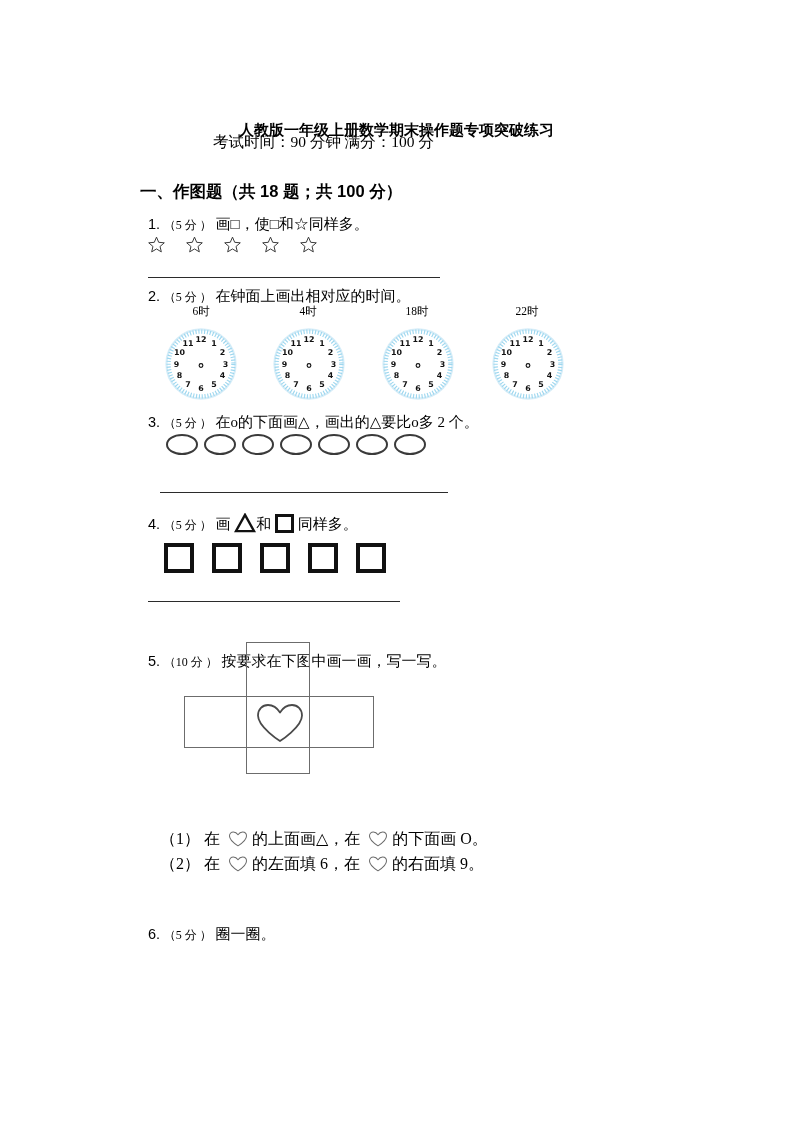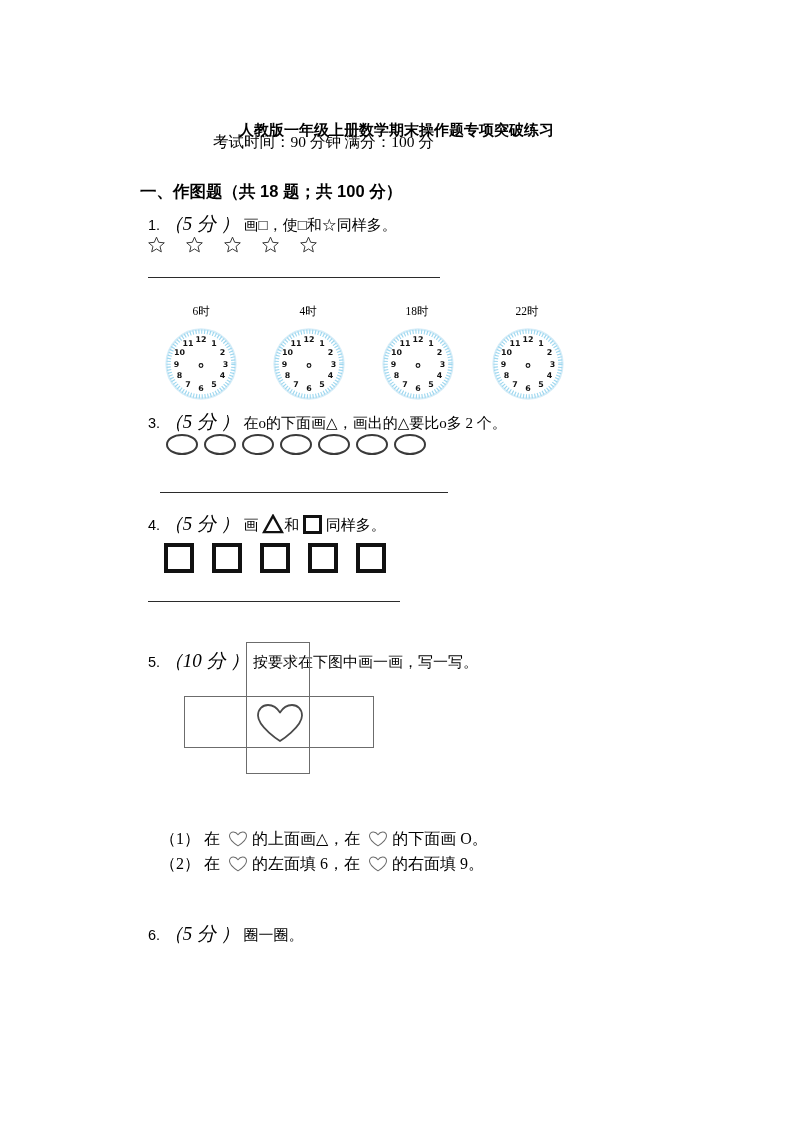--- a/index.html
+++ b/index.html
@@ -73,21 +73,21 @@
   }
 
   
   .q-text {
     position: absolute;
     font-size: 15px;
     line-height: 22px;
     white-space: nowrap;
   }
   .q-num { font-family: "Liberation Sans","DejaVu Sans",sans-serif; font-size: 14.5px; }
-  .q-score { font-size: 19px; font-style: italic; }
+  .q-score { font-size: 12px; }
 
   
   .sep {
     position: absolute;
     border-top: 1.3px solid #2b2b2b;
     height: 0;
   }
 
   
   .star-row {
@@ -236,20 +236,25 @@
     <svg width="17" height="17" viewBox="0 0 24 24">
       <polygon points="12,1.6 15.1,8.9 23,9.6 17,14.8 18.8,22.4 12,18.3 5.2,22.4 7,14.8 1,9.6 8.9,8.9" fill="none" stroke="#3a3a3a" stroke-width="1.4"></polygon>
     </svg>
     <svg width="17" height="17" viewBox="0 0 24 24">
       <polygon points="12,1.6 15.1,8.9 23,9.6 17,14.8 18.8,22.4 12,18.3 5.2,22.4 7,14.8 1,9.6 8.9,8.9" fill="none" stroke="#3a3a3a" stroke-width="1.4"></polygon>
     </svg>
   </div>
 
   <div class="sep" style="left:148px; top:277px; width:292px;"></div>
 
+  <div class="q-text" style="left:148px; top:285px;">
+    <span class="q-num">2.</span>
+    <span class="q-score">（5 分 ）</span>
+    <span>在钟面上画出相对应的时间。</span>
+  </div>
 
   <div class="clock-labels">
     <div class="clock-label" style="left:176px;">6时</div>
     <div class="clock-label" style="left:283px;">4时</div>
     <div class="clock-label" style="left:392px;">18时</div>
     <div class="clock-label" style="left:502px;">22时</div>
   </div>
 
   <div class="clock-strip">
 

